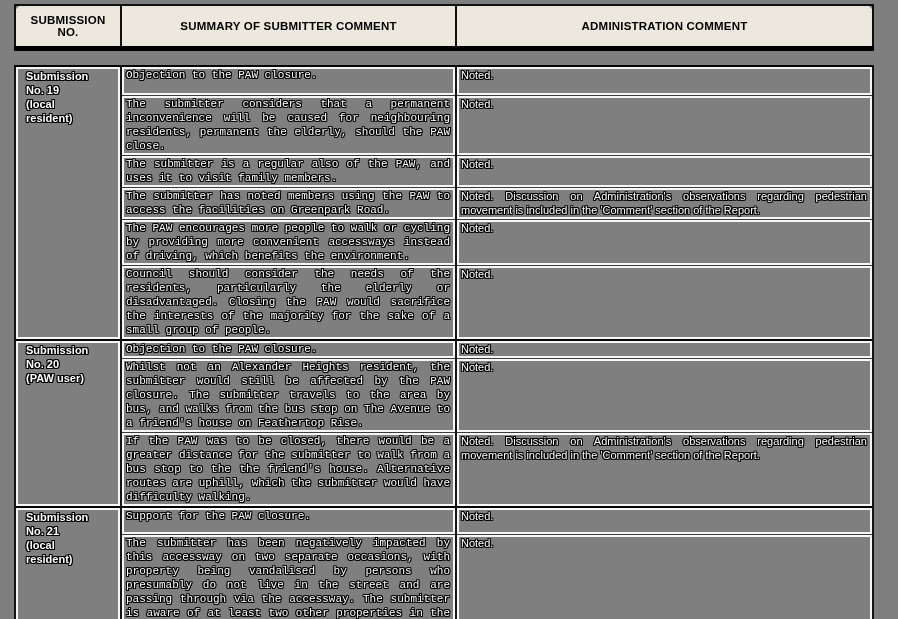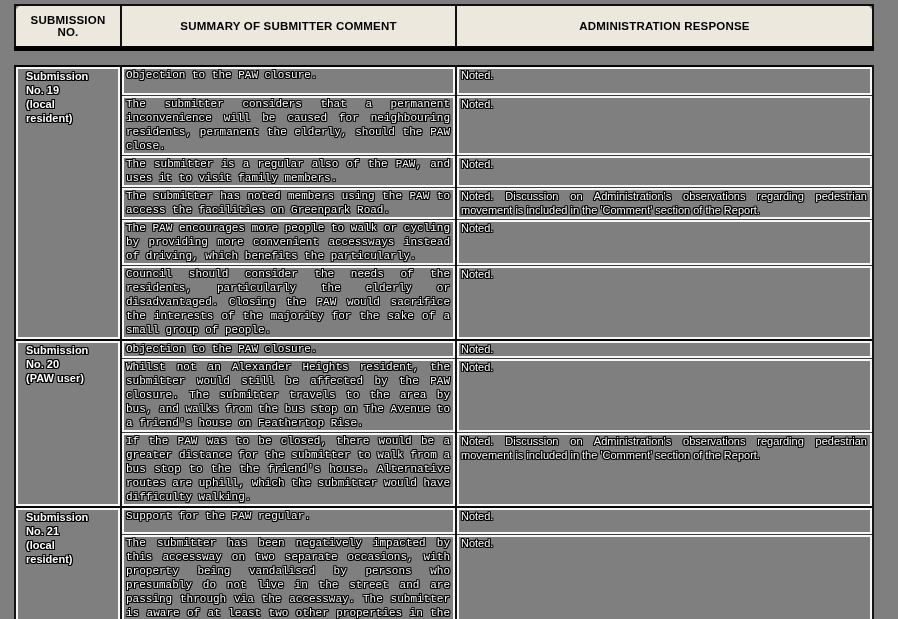--- a/index.html
+++ b/index.html
@@ -65,21 +65,21 @@
     <colgroup>
         <col style="width:106px">
         <col style="width:335px">
         <col style="width:417px">
       </colgroup>
     <tbody>
         <tr>
       <th>SUBMISSION
 NO.</th>
       <th>SUMMARY OF SUBMITTER COMMENT</th>
-      <th>ADMINISTRATION RESPONSE</th>
+      <th>ADMINISTRATION COMMENT</th>
     </tr>
   </tbody>
     </table>
 
   <table class="body-table">
     <colgroup>
         <col style="width:106px">
         <col style="width:335px">
         <col style="width:417px">
       </colgroup>
@@ -99,21 +99,21 @@
     </tr>
     <tr style="height:29px">
       <td class="comment-cell">The submitter is a regular also of the PAW, and uses it to visit family members.</td>
       <td class="response-cell">Noted.</td>
     </tr>
     <tr style="height:29px">
       <td class="comment-cell">The submitter has noted members using the PAW to access the facilities on Greenpark Road.</td>
       <td class="response-cell">Noted. Discussion on Administration's observations regarding pedestrian movement is included in the 'Comment' section of the Report.</td>
     </tr>
     <tr style="height:44px">
-      <td class="comment-cell">The PAW encourages more people to walk or cycling by providing more convenient accessways instead of driving, which benefits the particularly.</td>
+      <td class="comment-cell">The PAW encourages more people to walk or cycling by providing more convenient accessways instead of driving, which benefits the environment.</td>
       <td class="response-cell">Noted.</td>
     </tr>
     <tr style="height:56px">
       <td class="comment-cell">Council should consider the needs of the residents, particularly the elderly or disadvantaged. Closing the PAW would sacrifice the interests of the majority for the sake of a small group of people.</td>
       <td class="response-cell">Noted.</td>
     </tr>
 
     <tr class="group-start" style="height:16px">
       <td class="label-cell" rowspan="3">Submission
 No. 20
@@ -128,21 +128,21 @@
     <tr style="height:57px">
       <td class="comment-cell">If the PAW was to be closed, there would be a greater distance for the submitter to walk from a bus stop to the the friend's house. Alternative routes are uphill, which the submitter would have difficulty walking.</td>
       <td class="response-cell">Noted. Discussion on Administration's observations regarding pedestrian movement is included in the 'Comment' section of the Report.</td>
     </tr>
 
     <tr class="group-start" style="height:28px">
       <td class="label-cell" rowspan="2">Submission
 No. 21
 (local
 resident)</td>
-      <td class="comment-cell">Support for the PAW regular.</td>
+      <td class="comment-cell">Support for the PAW closure.</td>
       <td class="response-cell">Noted.</td>
     </tr>
     <tr style="height:103px">
       <td class="comment-cell">The submitter has been negatively impacted by this accessway on two separate occasions, with property being vandalised by persons who presumably do not live in the street and are passing through via the accessway. The submitter is aware of at least two other properties in the vicinity that have also had vandalism.</td>
       <td class="response-cell">Noted.</td>
     </tr>
   </tbody>
     </table>
 
 </div>

